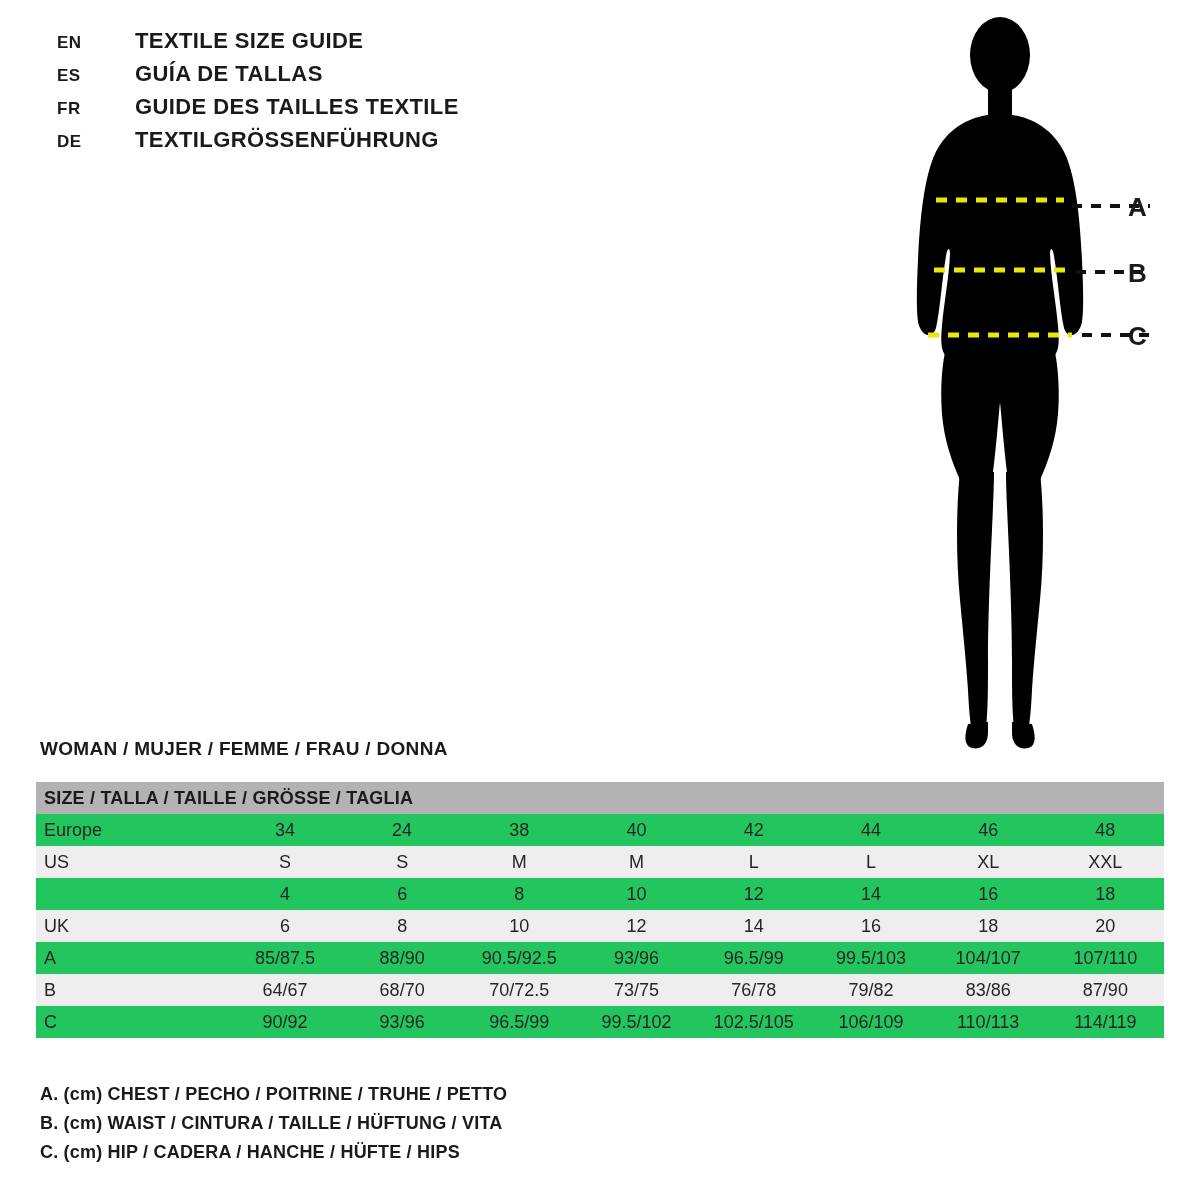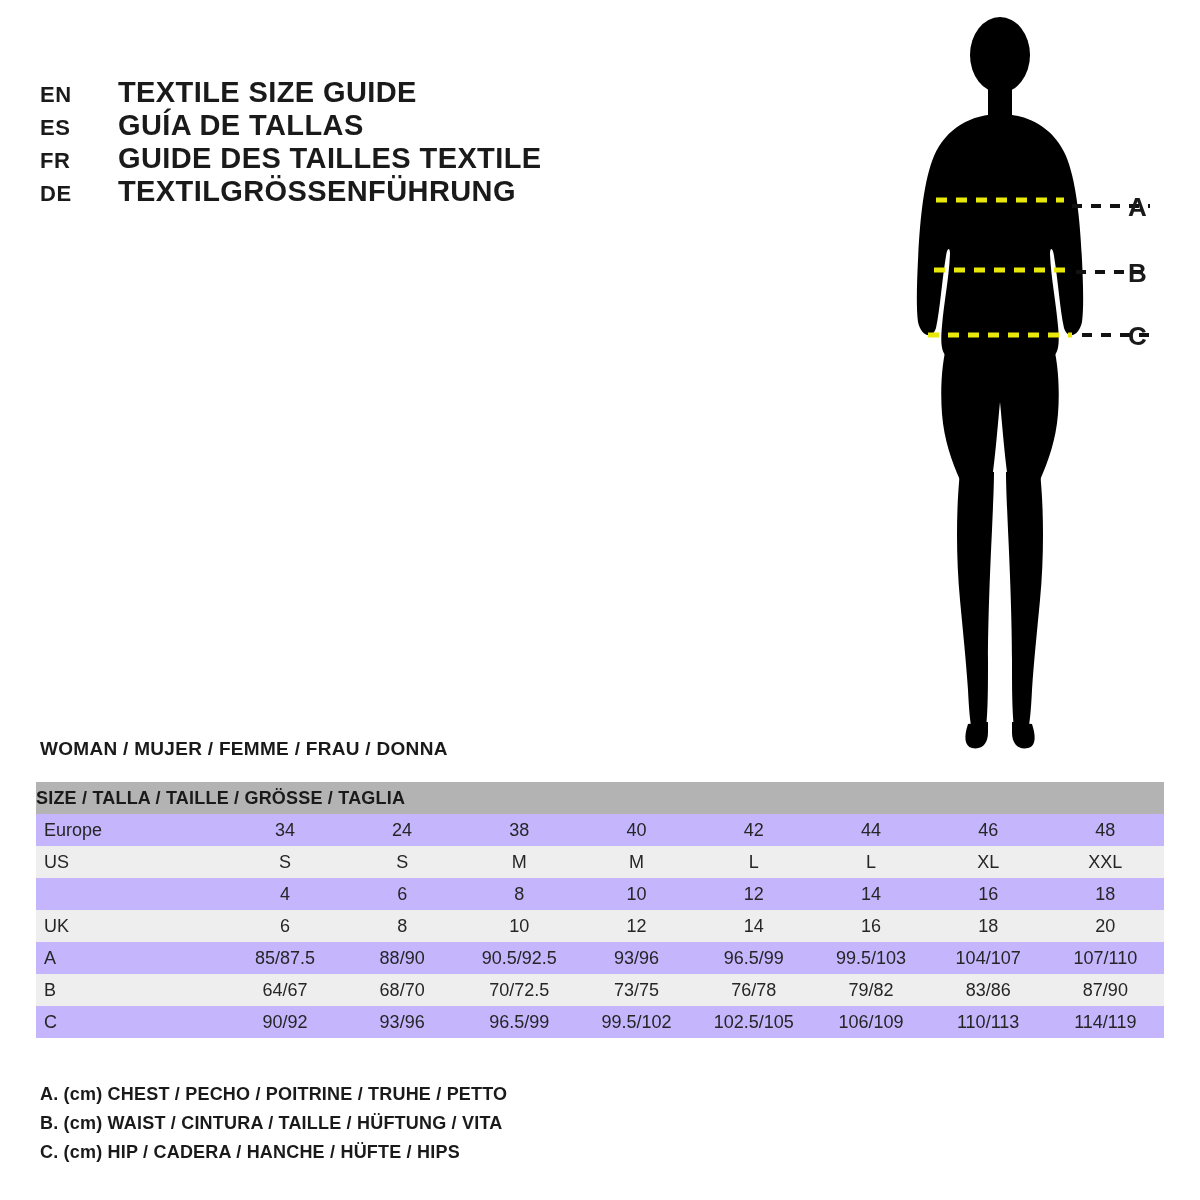--- a/index.html
+++ b/index.html
@@ -21,29 +21,29 @@
     top: 28px;
     width: 700px;
   }
   .title-row {
     display: flex;
     align-items: baseline;
     height: 33px;
   }
   .title-lang {
     width: 78px;
+    font-size: 17px;
+    font-weight: bold;
+    letter-spacing: 0.5px;
+    margin-left: 17px;
+  }
+  .title-text {
     font-size: 22px;
     font-weight: bold;
-    letter-spacing: 0.5px;
-  }
-  .title-text {
-    font-size: 29px;
-    font-weight: bold;
     letter-spacing: 0.4px;
-    margin-top: 48px;
   }
 
   
   #figure {
     position: absolute;
     left: 860px;
     top: 10px;
     width: 330px;
     height: 760px;
   }
@@ -72,32 +72,33 @@
     padding: 0;
     height: 32px;
     font-weight: normal;
     text-align: center;
     vertical-align: middle;
     color: #262626;
   }
   #size-table .hdr-row td {
     background: #b3b3b3;
     text-align: left;
+    padding-left: 8px;
     font-weight: bold;
     font-size: 18px;
     letter-spacing: 0.2px;
     color: #1a1a1a;
   }
   #size-table .row-label {
     text-align: left;
     padding-left: 8px;
     width: 190px;
   }
   #size-table tr.shade td { background: #eeeeee; }
-  #size-table tr.plain td { background: #c4b5fd; }
+  #size-table tr.plain td { background: #22c55e; }
   #size-table td.c { width: 117px; }
 
   
   #legend {
     position: absolute;
     left: 40px;
     top: 1084px;
     font-size: 18px;
   }
   #legend .legend-line {

